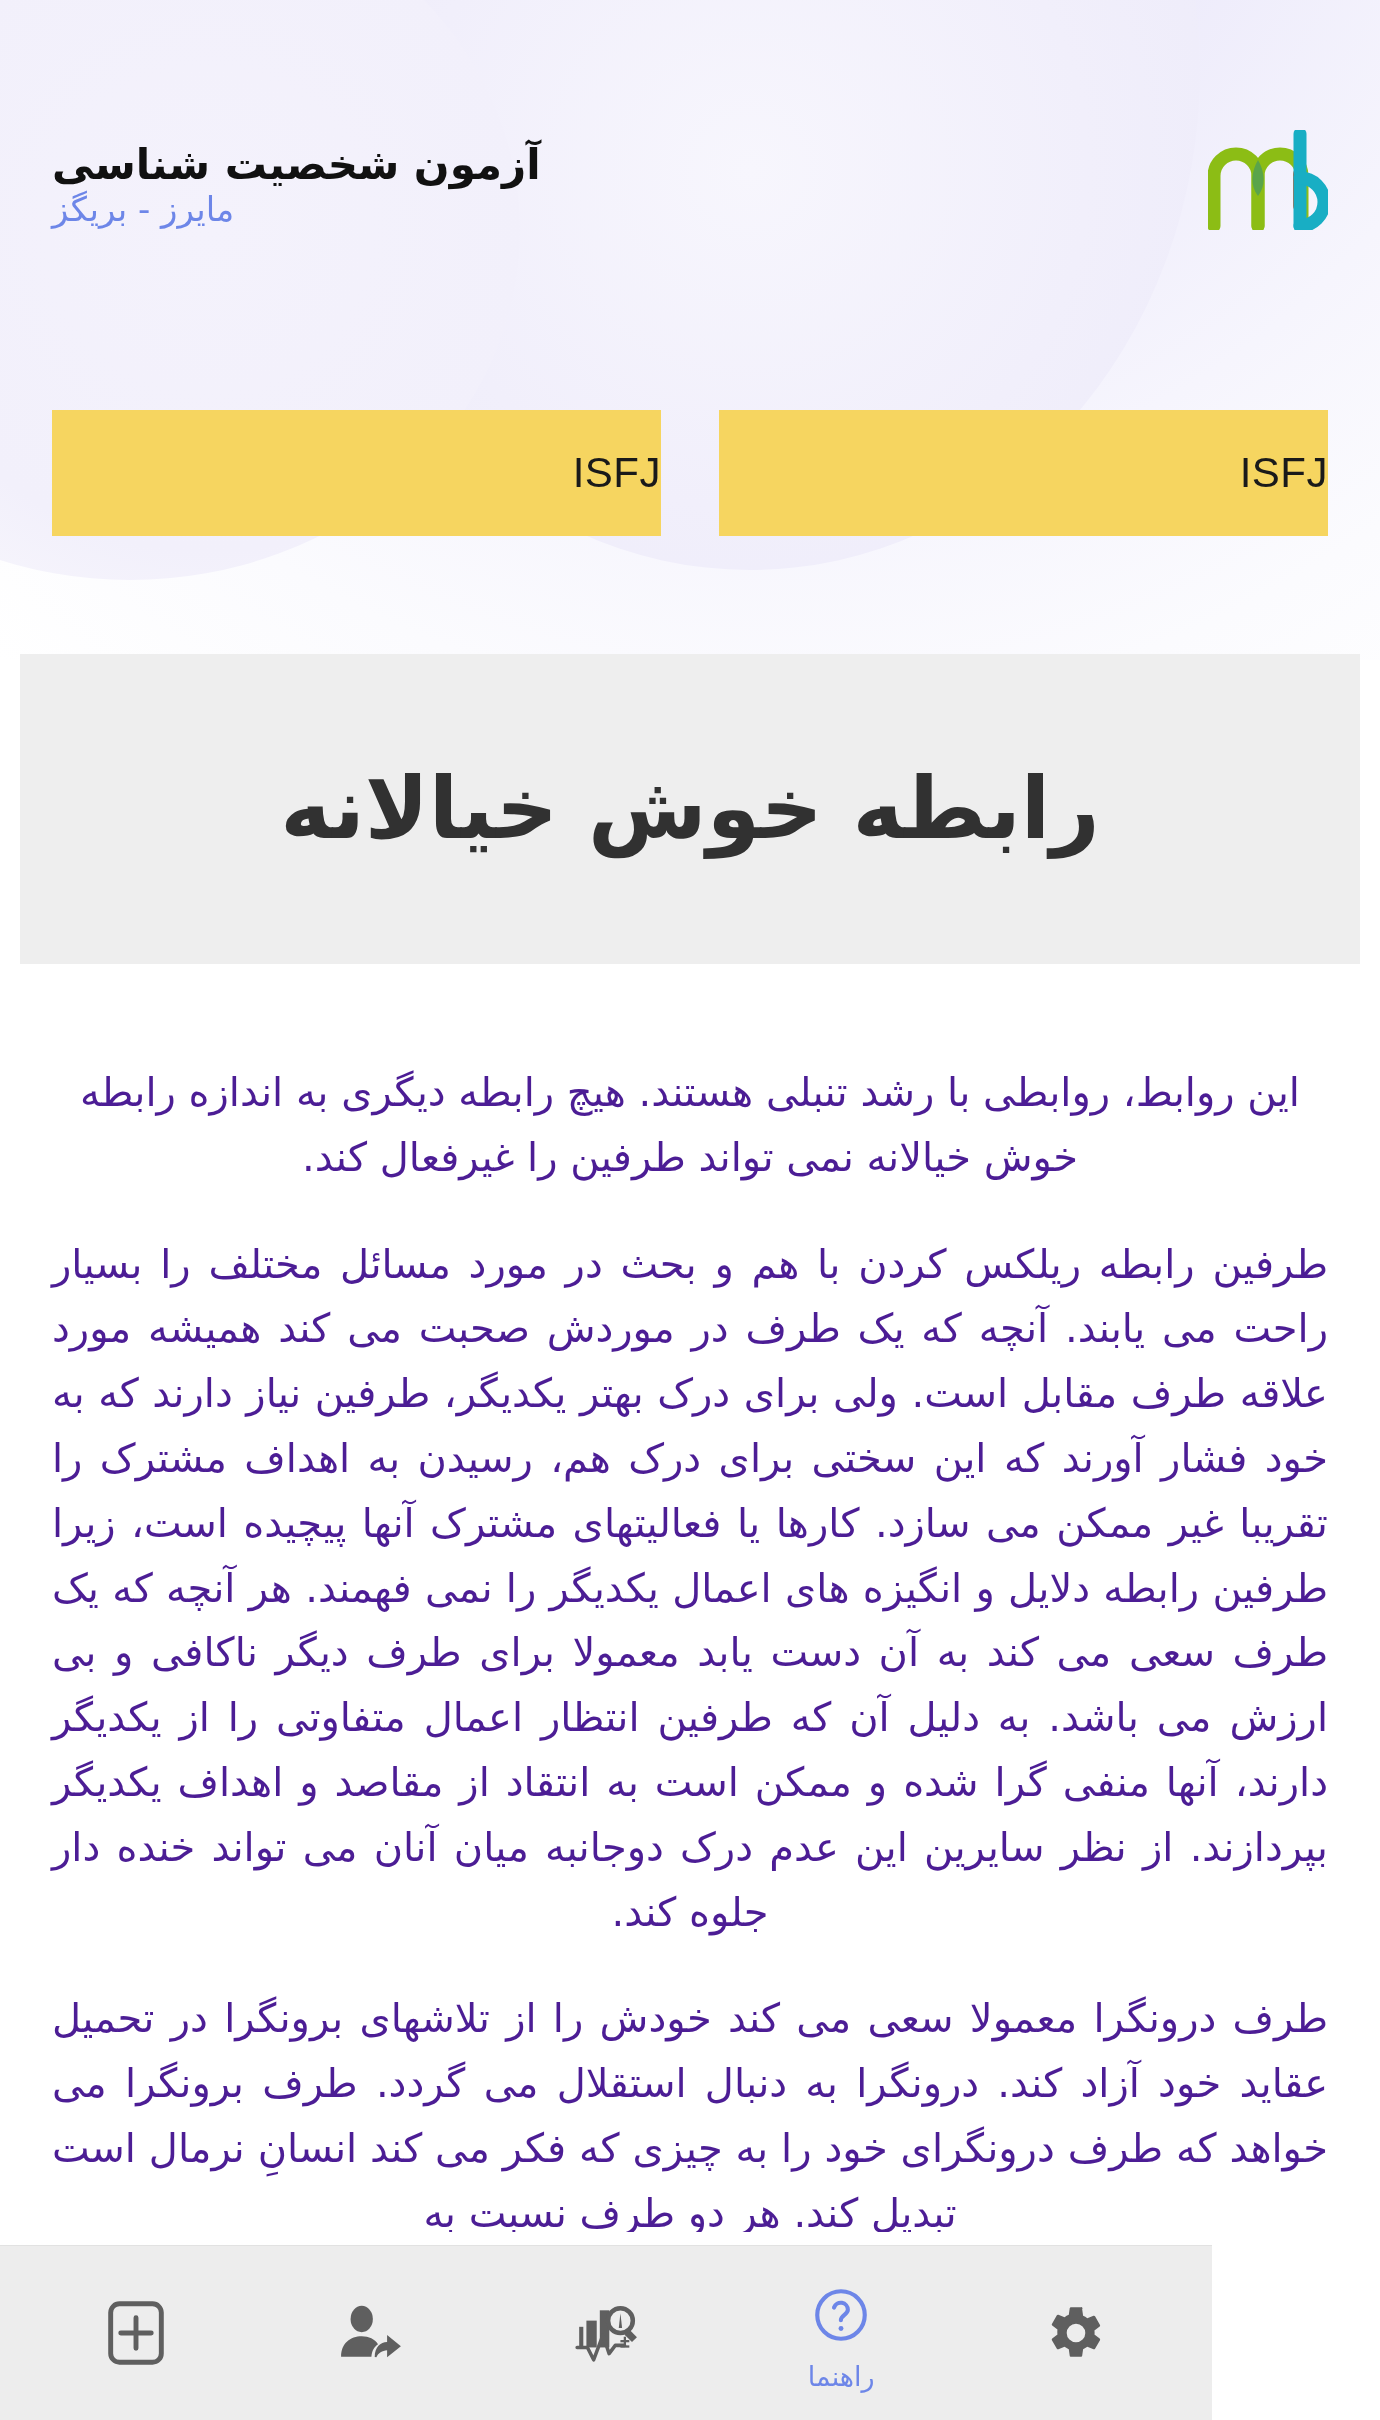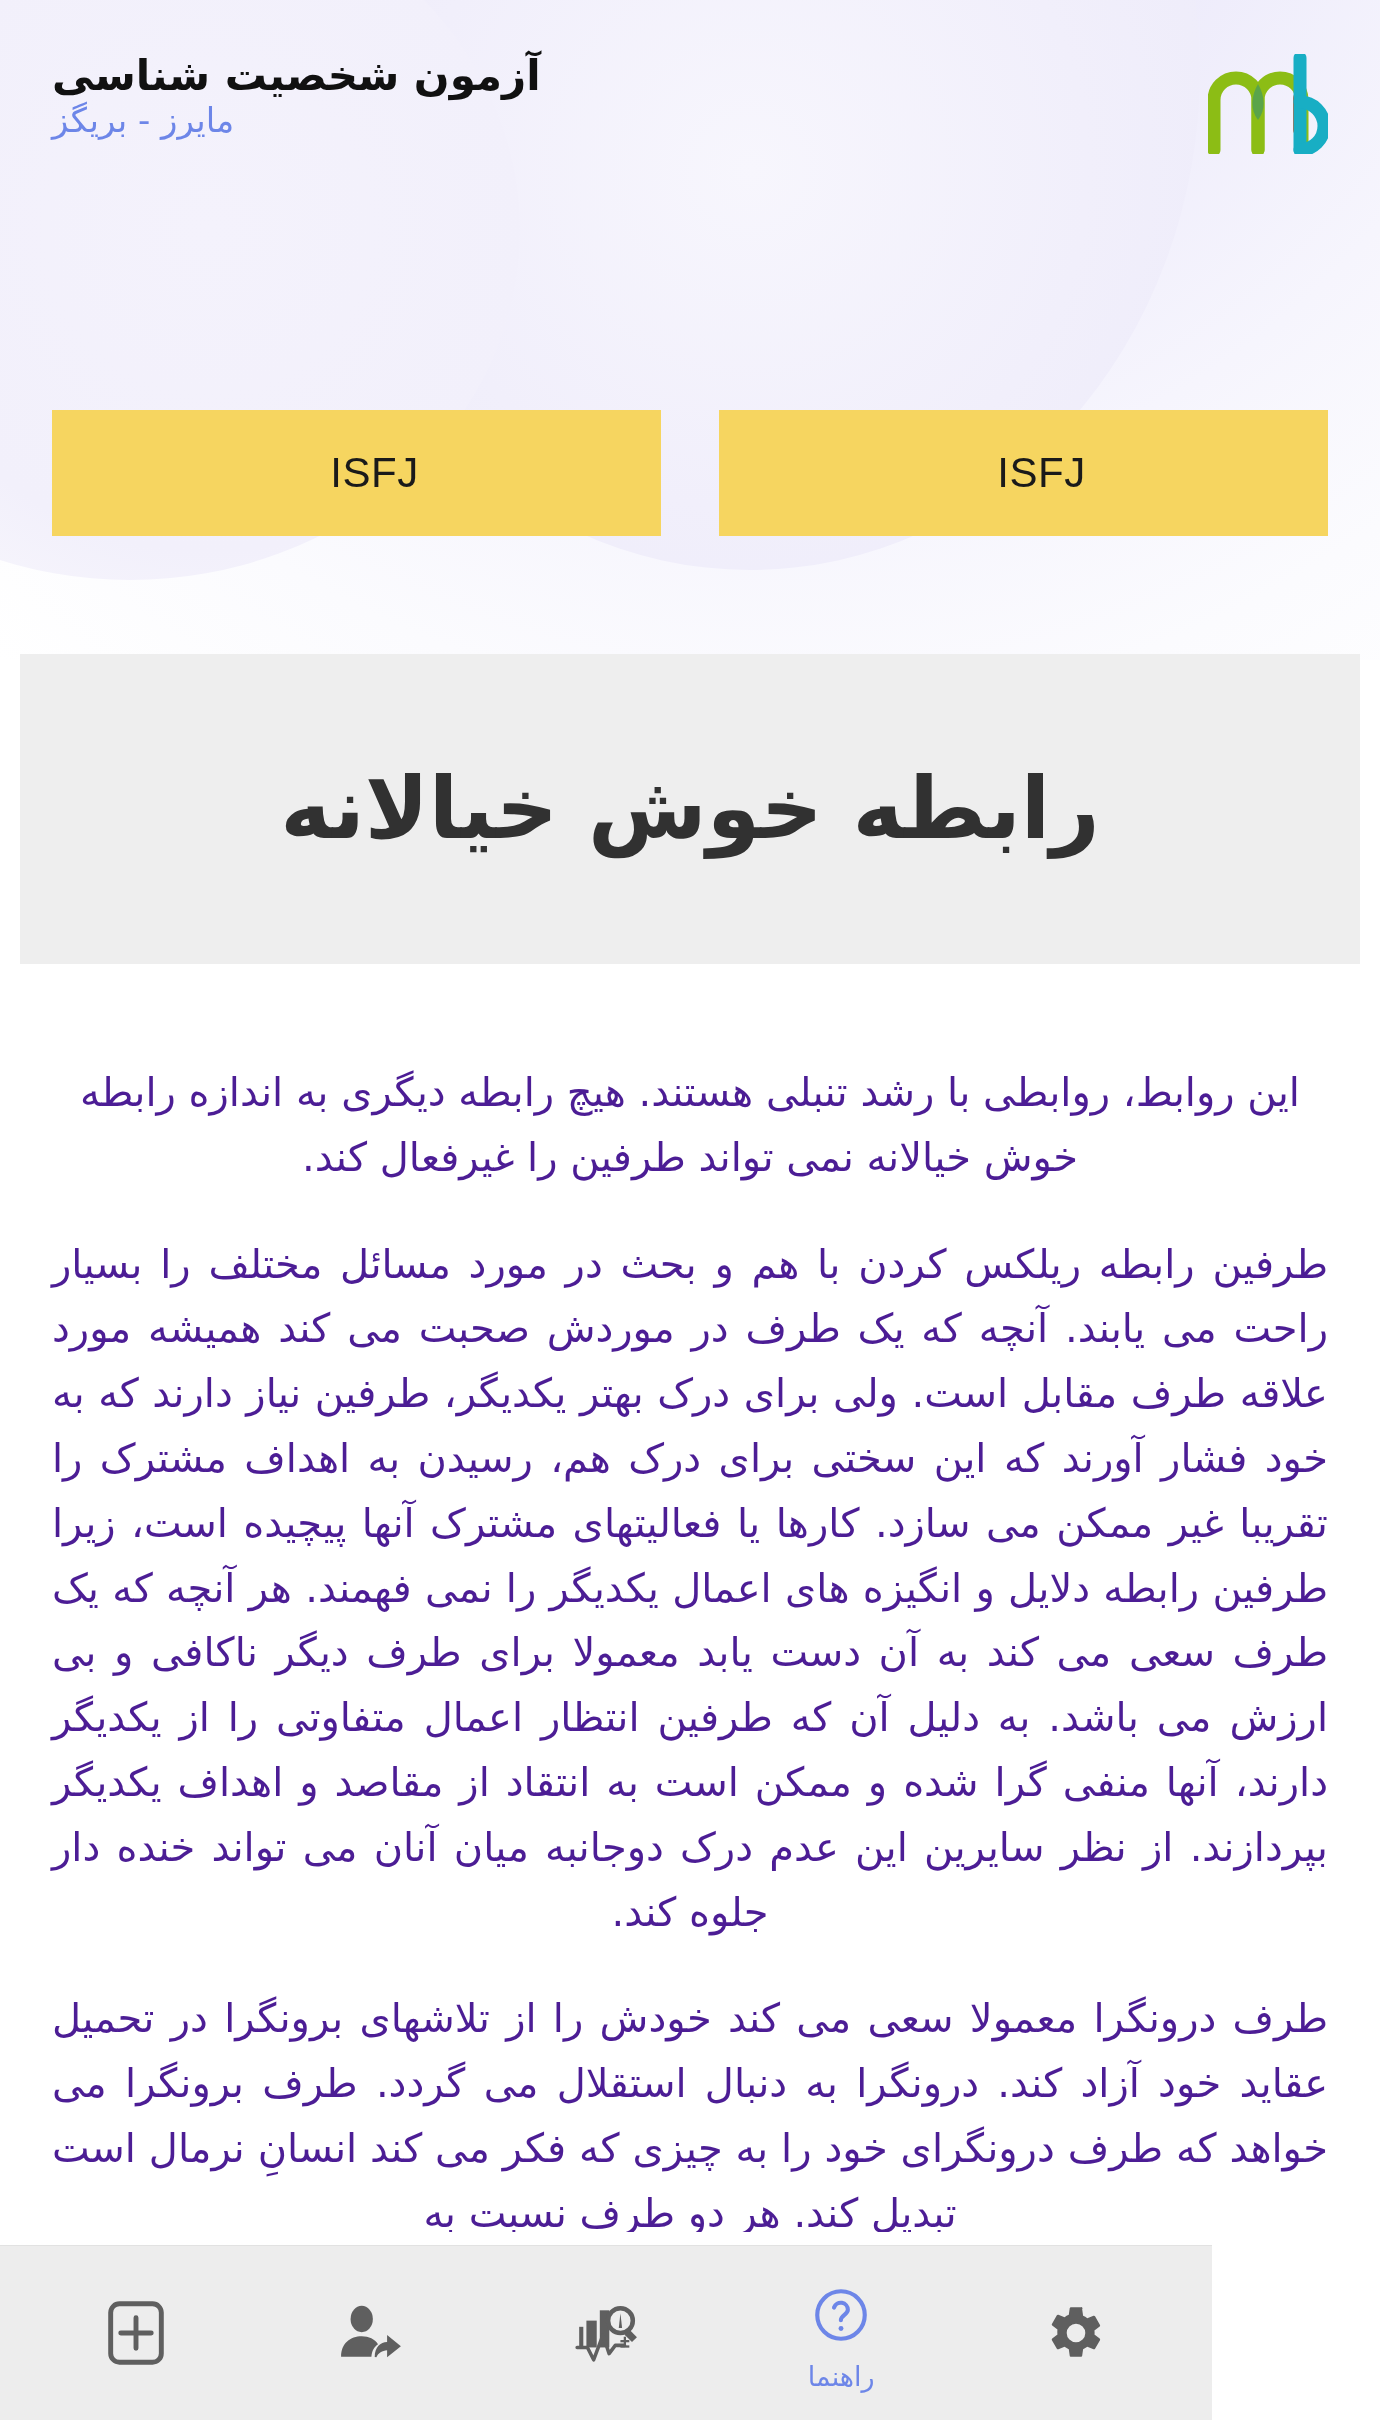--- a/index.html
+++ b/index.html
@@ -56,21 +56,21 @@
 
   
   .header {
     position: absolute;
     left: 0;
     top: 0;
     width: 1380px;
     height: 230px;
     display: flex;
     flex-direction: row-reverse;
-    align-items: flex-start;
+    align-items: flex-end;
     justify-content: space-between;
     box-sizing: border-box;
     padding: 52px 52px 0 52px;
   }
   .header-titles {
     text-align: left;
     direction: rtl;
   }
   .app-title {
     font-size: 42px;
@@ -107,21 +107,21 @@
     flex-direction: row;
     gap: 58px;
     padding: 0 52px;
     box-sizing: border-box;
   }
   .type-btn {
     flex: 1 1 0;
     background: #f6d560;
     display: flex;
     align-items: center;
-    justify-content: center;
+    justify-content: flex-end;
     box-sizing: border-box;
     padding: 0 0 0 36px;
     direction: ltr;
     border: none;
     cursor: pointer;
   }
   .type-btn span {
     font-size: 42px;
     color: #1a1a1a;
     font-family: "Liberation Sans", "DejaVu Sans", sans-serif;

